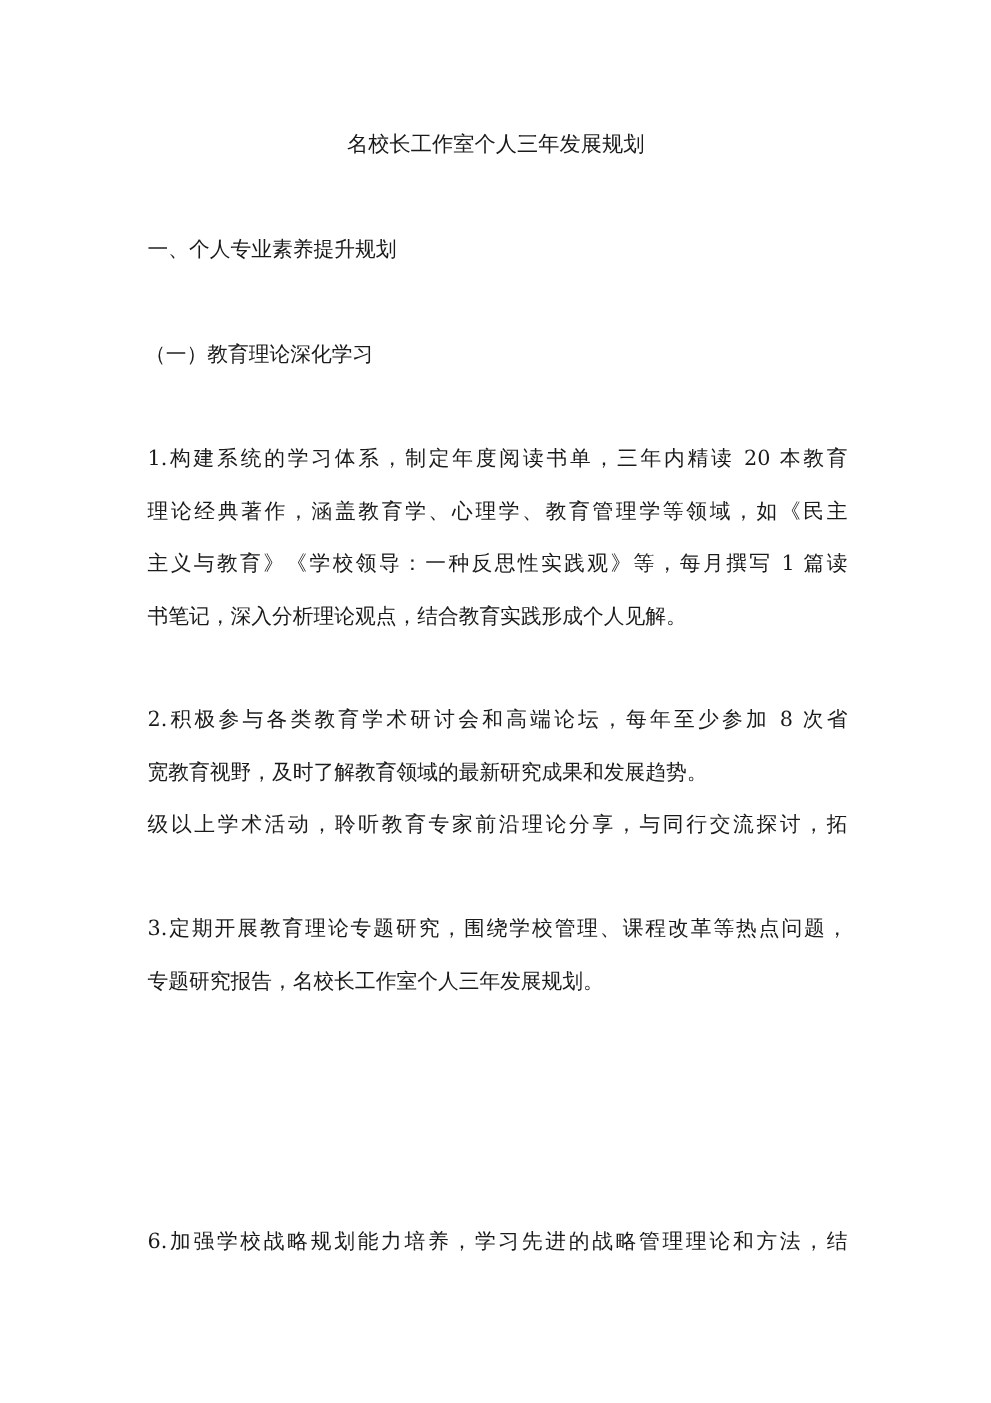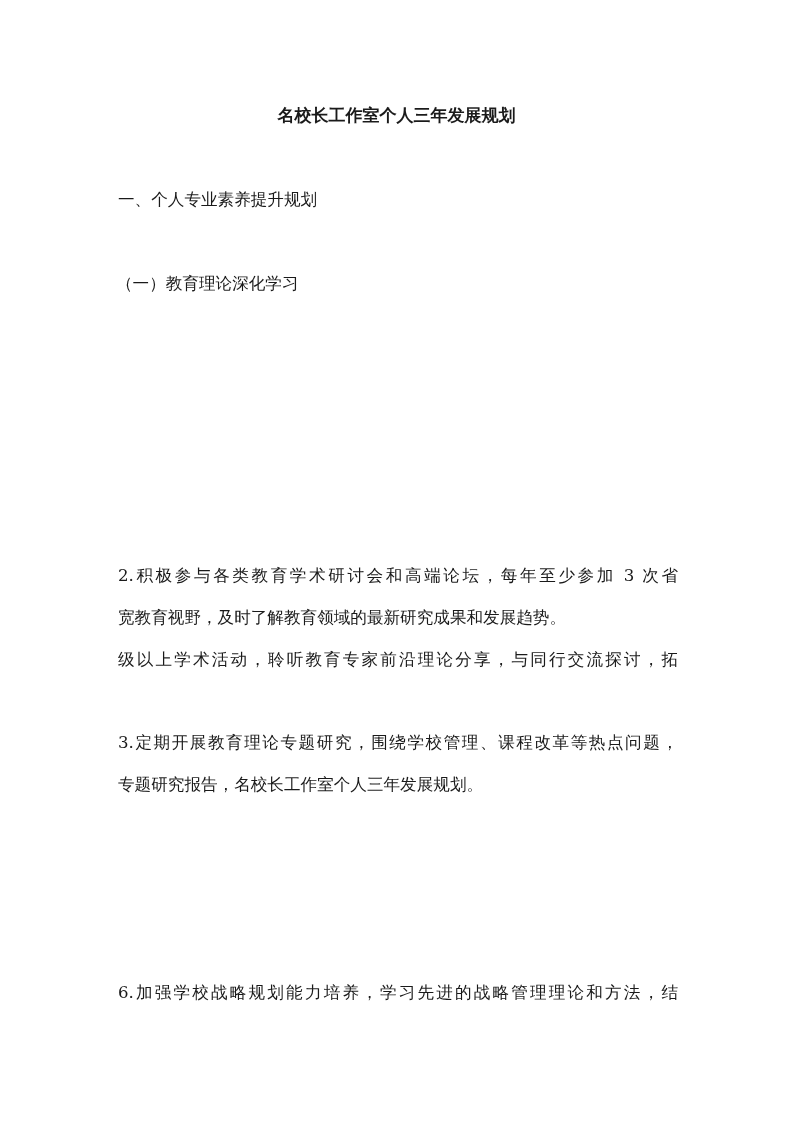--- a/index.html
+++ b/index.html
@@ -1,43 +1,49 @@
 <!DOCTYPE html>
 <html><head>
   <meta charset="utf-8">
   <style>
     html, body { margin: 0; padding: 0; background: #ffffff; }
     body { width: 793px; height: 1122px; position: relative; overflow: hidden;
       font-family: "DejaVu Serif", "Liberation Serif", serif; color: #1a1a1a; }
     .page { position: absolute; left: 0; top: 0; width: 793px; height: 1122px; }
     .title { position: absolute; top: 104px; left: 0; width: 793px; text-align: center;
-      font-size: 17px; font-weight: bold; font-family: "DejaVu Sans", sans-serif; letter-spacing: 0px; }
+      font-size: 17px; font-weight: normal; font-family: "DejaVu Sans", sans-serif; letter-spacing: 0px; }
     .line { position: absolute; left: 118px; width: 560px; font-size: 16.6px; line-height: 20px;
       white-space: nowrap; }
     .h1 { left: 118px; }
     .h2 { left: 116px; }
     .para { position: absolute; left: 118px; width: 560px; font-size: 16.6px; line-height: 42px;
       text-align: justify; text-align-last: left; }
     .para .ln { display: block; white-space: nowrap; text-align: justify; text-align-last: justify; }
     .para .ln.last { text-align-last: left; }
   </style>
 </head>
 <body>
 
 <div class="page">
 
   <div class="title">名校长工作室个人三年发展规划</div>
 
   <div class="line h1" style="top:190px;">一、个人专业素养提升规划</div>
 
   <div class="line h2" style="top:274px;">（一）教育理论深化学习</div>
 
+  <div class="para" style="top:346px;">
+    <span class="ln">1.构建系统的学习体系，制定年度阅读书单，三年内精读 20 本教育</span>
+    <span class="ln">理论经典著作，涵盖教育学、心理学、教育管理学等领域，如《民主</span>
+    <span class="ln">主义与教育》《学校领导：一种反思性实践观》等，每月撰写 1 篇读</span>
+    <span class="ln last">书笔记，深入分析理论观点，结合教育实践形成个人见解。</span>
+  </div>
 
   <div class="para" style="top:555px;">
-    <span class="ln">2.积极参与各类教育学术研讨会和高端论坛，每年至少参加 3 次省</span>
+    <span class="ln">2.积极参与各类教育学术研讨会和高端论坛，每年至少参加 8 次省</span>
     <span class="ln last">宽教育视野，及时了解教育领域的最新研究成果和发展趋势。</span>
     <span class="ln">级以上学术活动，聆听教育专家前沿理论分享，与同行交流探讨，拓</span>
   </div>
 
   <div class="para" style="top:722px;">
     <span class="ln">3.定期开展教育理论专题研究，围绕学校管理、课程改革等热点问题，</span>
     <span class="ln last">专题研究报告，名校长工作室个人三年发展规划。</span>
   </div>
 
 

